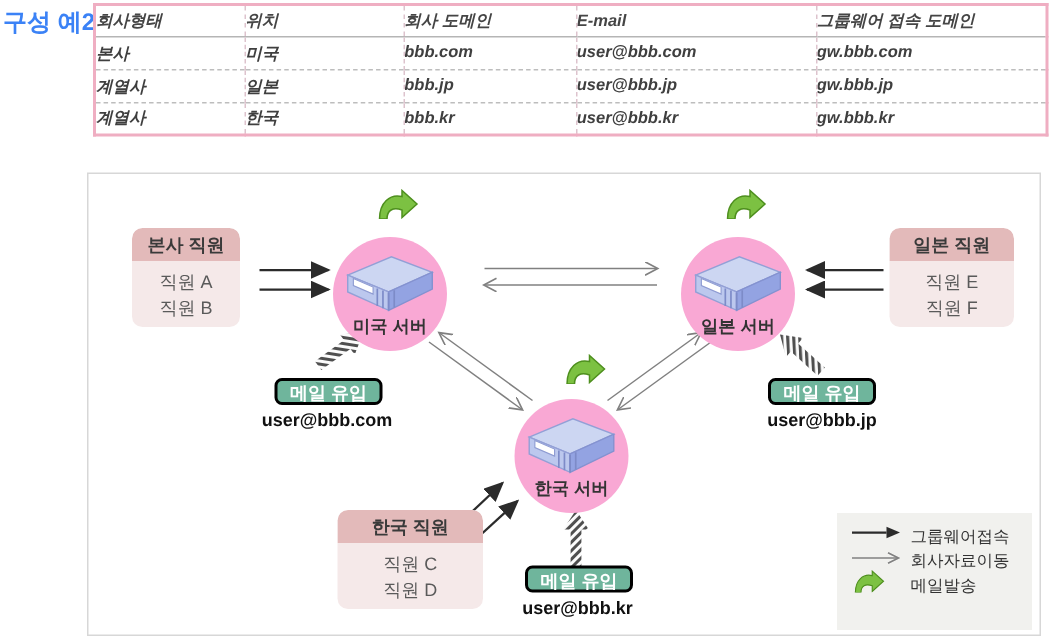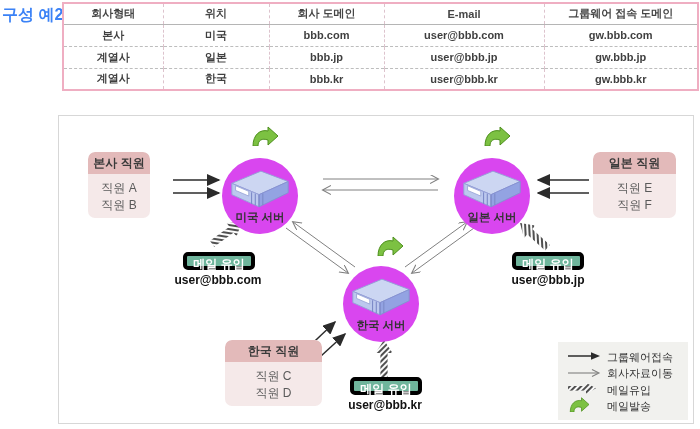--- a/index.html
+++ b/index.html
@@ -7,59 +7,59 @@
               font-family:"Liberation Sans","DejaVu Sans",sans-serif; }
   .abs { position:absolute; }
 
   
   #page-label { left:2px; top:5px; font-size:16px; font-weight:bold; color:#3b82f6; }
 
   
   #company-table { left:62px; top:2px; width:635px; border-collapse:collapse;
                    table-layout:fixed; border:2px solid #efaec2; background:#fff; }
   #company-table th, #company-table td {
-      text-align:center; vertical-align:middle; font-size:11px; font-weight:bold;
-      color:#4a4a4a; height:22px; overflow:hidden; white-space:nowrap; }
+      text-align:left; vertical-align:middle; font-size:11px; font-weight:bold;
+      color:#4a4a4a; height:22px; overflow:hidden; white-space:nowrap;font-style:italic; }
   #company-table th { height:21px; border-bottom:1px solid #b5b5b5; color:#454545; }
   #company-table td { color:#3f3f3f;margin-left:32px; }
   #company-table tr.dashed td { border-top:1px dashed #bdbdbd; }
   #company-table th + th, #company-table td + td { border-left:1px dashed #ddc3cd; }
 
   
   #diagram { left:58px; top:115px; width:636px; height:309px;
              border:1px solid #d7d7d7; background:#fff; }
   #diagram .inner { position:absolute; left:0; top:0; width:634px; height:307px; }
   #arrow-layer { position:absolute; left:0; top:0; }
 
   
   .group-box { border-radius:7px; overflow:hidden; background:#f5e9e9; text-align:center; }
   .group-box .hd { background:#e3baba; font-size:12px; font-weight:bold; color:#3a3a3a;
                    padding:3px 0 2px; border-radius:7px 7px 0 0; }
   .group-box .bd { padding:6px 0 4px; font-size:12px; color:#5a5a5a; line-height:17px; }
-  #group-hq { left:29px;  top:36px;  width:62px; }
+  #group-hq { left:29px;  top:36px;  width:72px; }
   #group-jp { left:534px; top:36px;  width:83px; }
   #group-kr { left:166px; top:224px; width:97px; }
 
   
-  .server-ellipse { width:76px; height:76px; border-radius:50%; background:#d946ef; }
+  .server-ellipse { width:76px; height:76px; border-radius:50%; background:#f9a8d4; }
   #server-us { left:163px; top:42px; }
   #server-jp { left:395px; top:42px; }
   #server-kr { left:284px; top:150px; }
   .server-icon { position:absolute; left:7px; top:9px; }
   .server-label { position:absolute; left:0; bottom:9px; width:100%; text-align:center;
                   font-size:11.5px; font-weight:bold; color:#333; }
 
   
   .send-arrow { width:30px; height:20px; }
   #send-us { left:190px; top:10px; }
   #send-jp { left:422px; top:10px; }
   #send-kr { left:315px; top:120px; }
 
   
-  .mail-badge { width:72px; height:18px; background:#6fb59c; border:4px solid #000000;
+  .mail-badge { width:72px; height:18px; background:#6fb59c; border:2px solid #000000;
                 border-radius:5px; color:#fff; font-size:12px; font-weight:bold;
                 text-align:center; line-height:16px; }
   #badge-us { left:124px; top:136px; }
   #badge-jp { left:453px; top:136px; }
   #badge-kr { left:291px; top:261px; }
   .mail-email { width:130px; text-align:center; font-size:12px; font-weight:bold; color:#111; }
   #email-us { left:94px;  top:157px; }
   #email-jp { left:424px; top:157px; }
   #email-kr { left:261px; top:282px; }
 
@@ -256,35 +256,20 @@
       <span class="legend-icon">
         <svg width="34" height="12" viewBox="0 0 34 12">
               <line x1="1" y1="6" x2="31" y2="6" stroke="#808080" stroke-width="1.1"></line>
               <path d="M25,2.5 L32,6 L25,9.5" fill="none" stroke="#808080" stroke-width="1.1"></path>
             </svg>
       </span>
       <span class="legend-text">회사자료이동</span>
     </div>
     <div class="legend-row">
       <span class="legend-icon">
-        <svg width="34" height="13" viewBox="0 0 34 13">
-          <defs>
-                <pattern id="hatchL" patternUnits="userSpaceOnUse" width="4" height="4" patternTransform="rotate(45)">
-                  <rect width="4" height="4" fill="#fbfbfb"></rect>
-                  <rect width="2" height="4" fill="#4f4f4f"></rect>
-                </pattern>
-              </defs>
-          <rect x="1" y="4" width="18" height="4.6" fill="url(#hatchL)"></rect>
-          <polygon points="19,0.8 29,6.3 19,11.8" fill="url(#hatchL)"></polygon>
-        </svg>
-      </span>
-      <span class="legend-text">메일유입</span>
-    </div>
-    <div class="legend-row">
-      <span class="legend-icon">
         <svg width="23" height="15" viewBox="0 0 30 20">
               <path d="M4,20 C4,9 11,3 19,5 L19,1 L29,10 L19,19 L19,14 C13,12 9,14 9,20 Z" fill="#7cc142" stroke="#4e8f1e" stroke-width="1"></path>
             </svg>
       </span>
       <span class="legend-text">메일발송</span>
     </div>
   </div>
 
 </div>
 </div>

